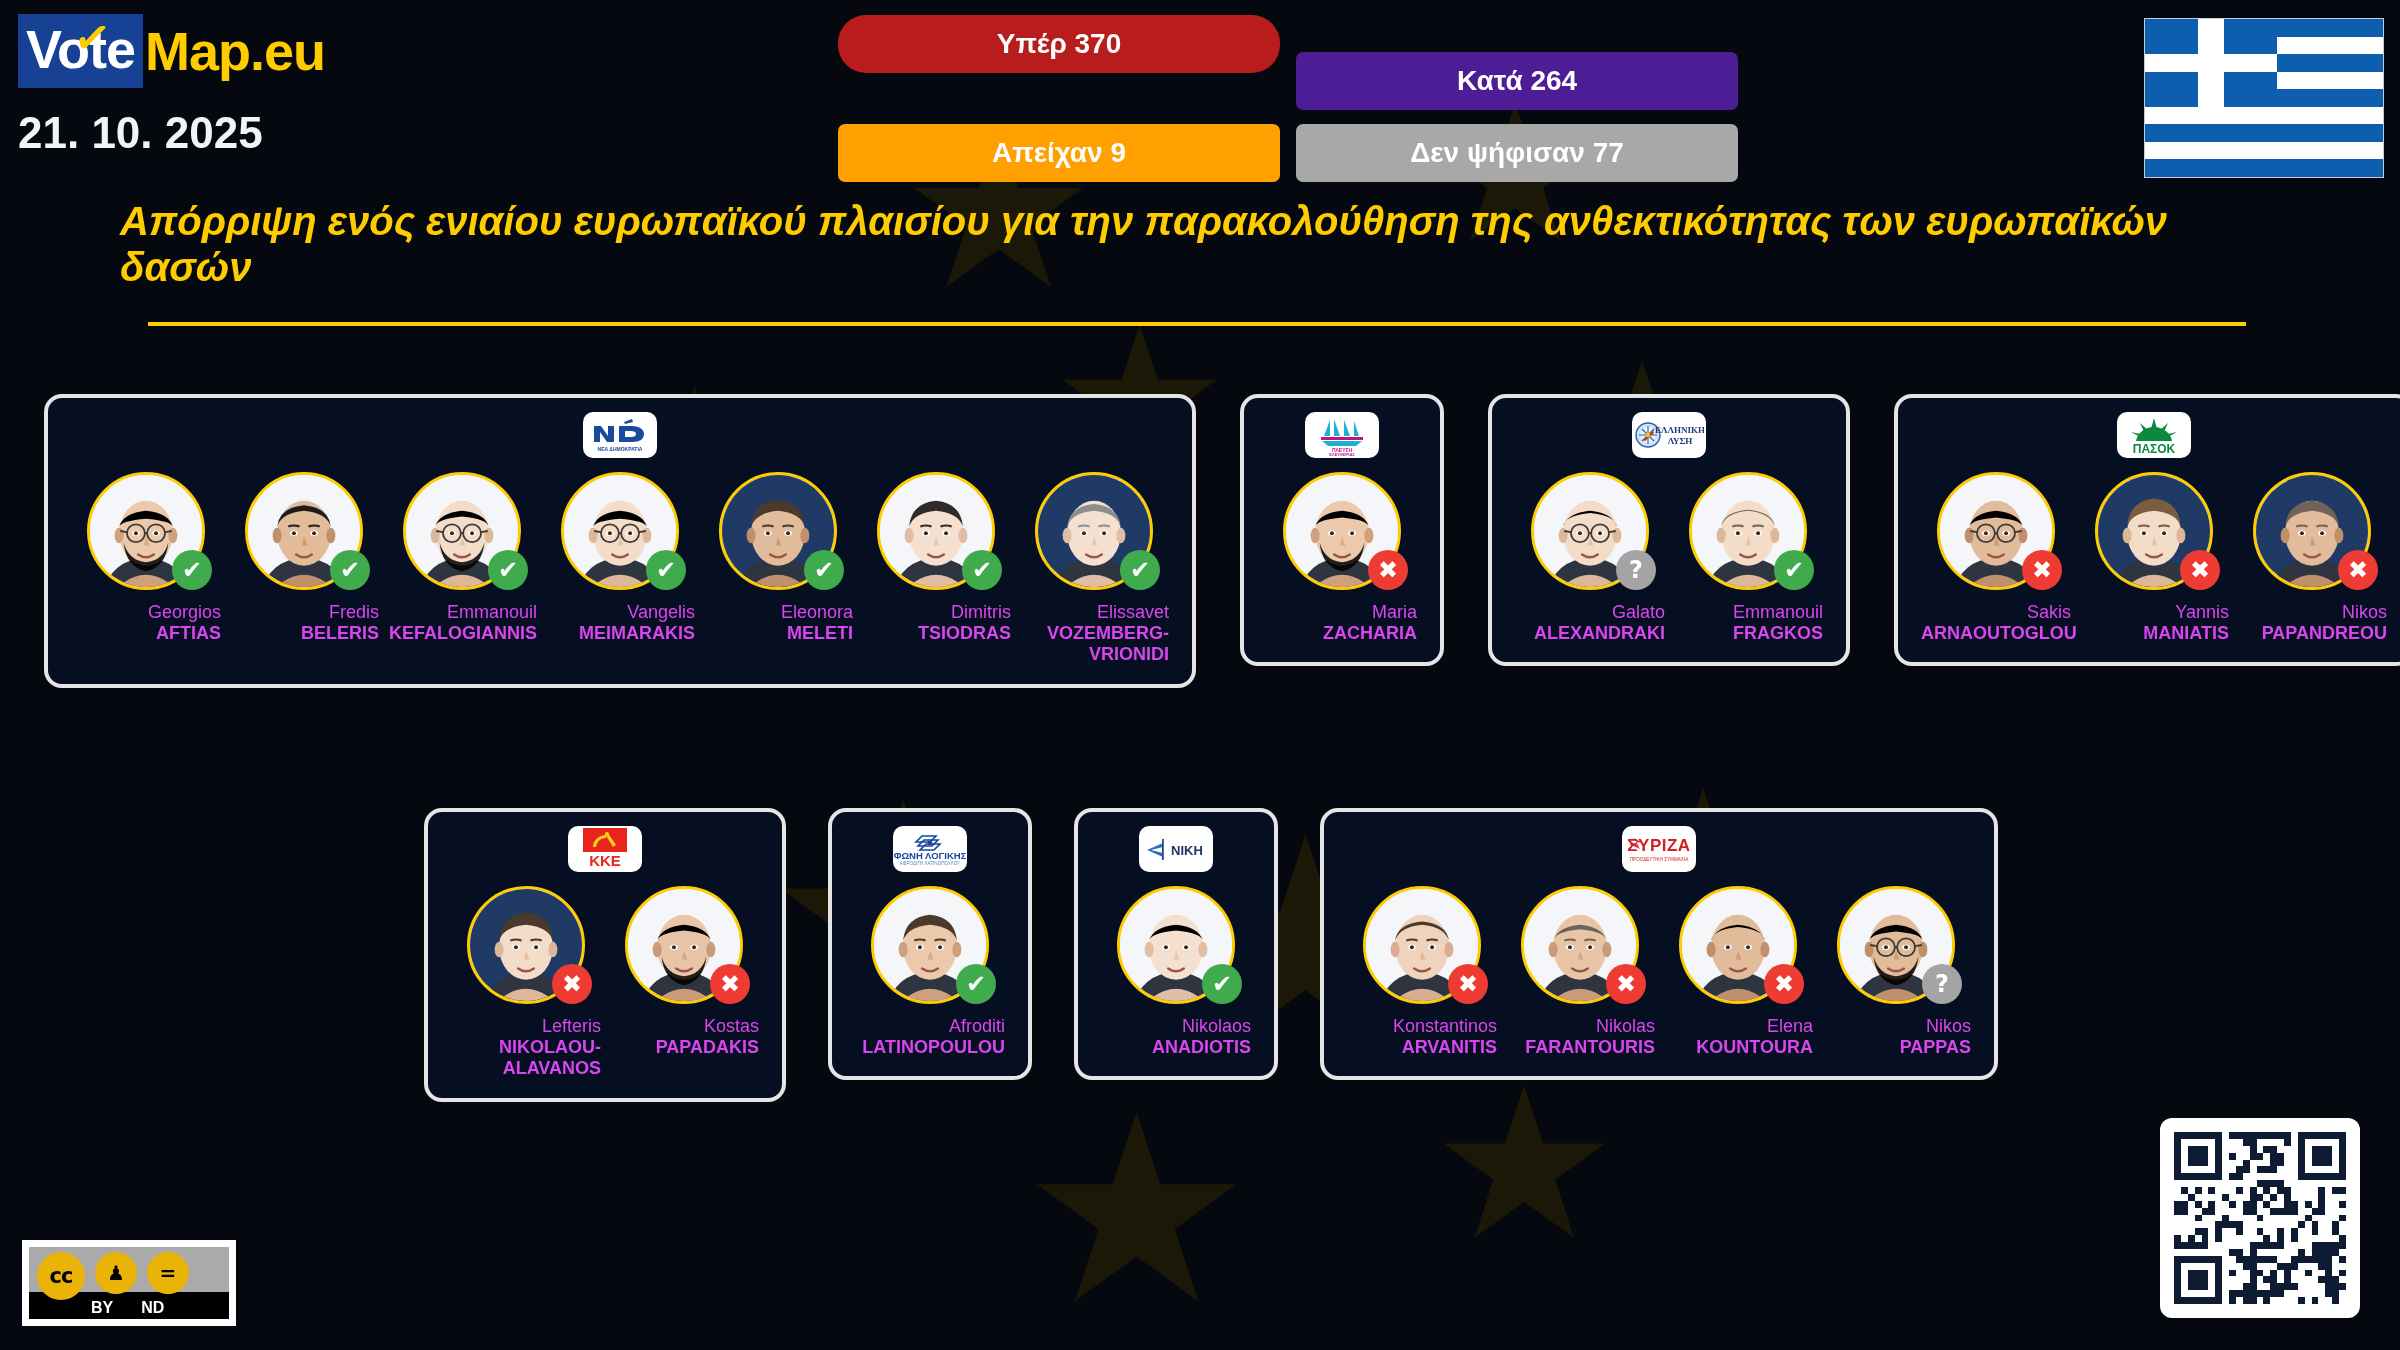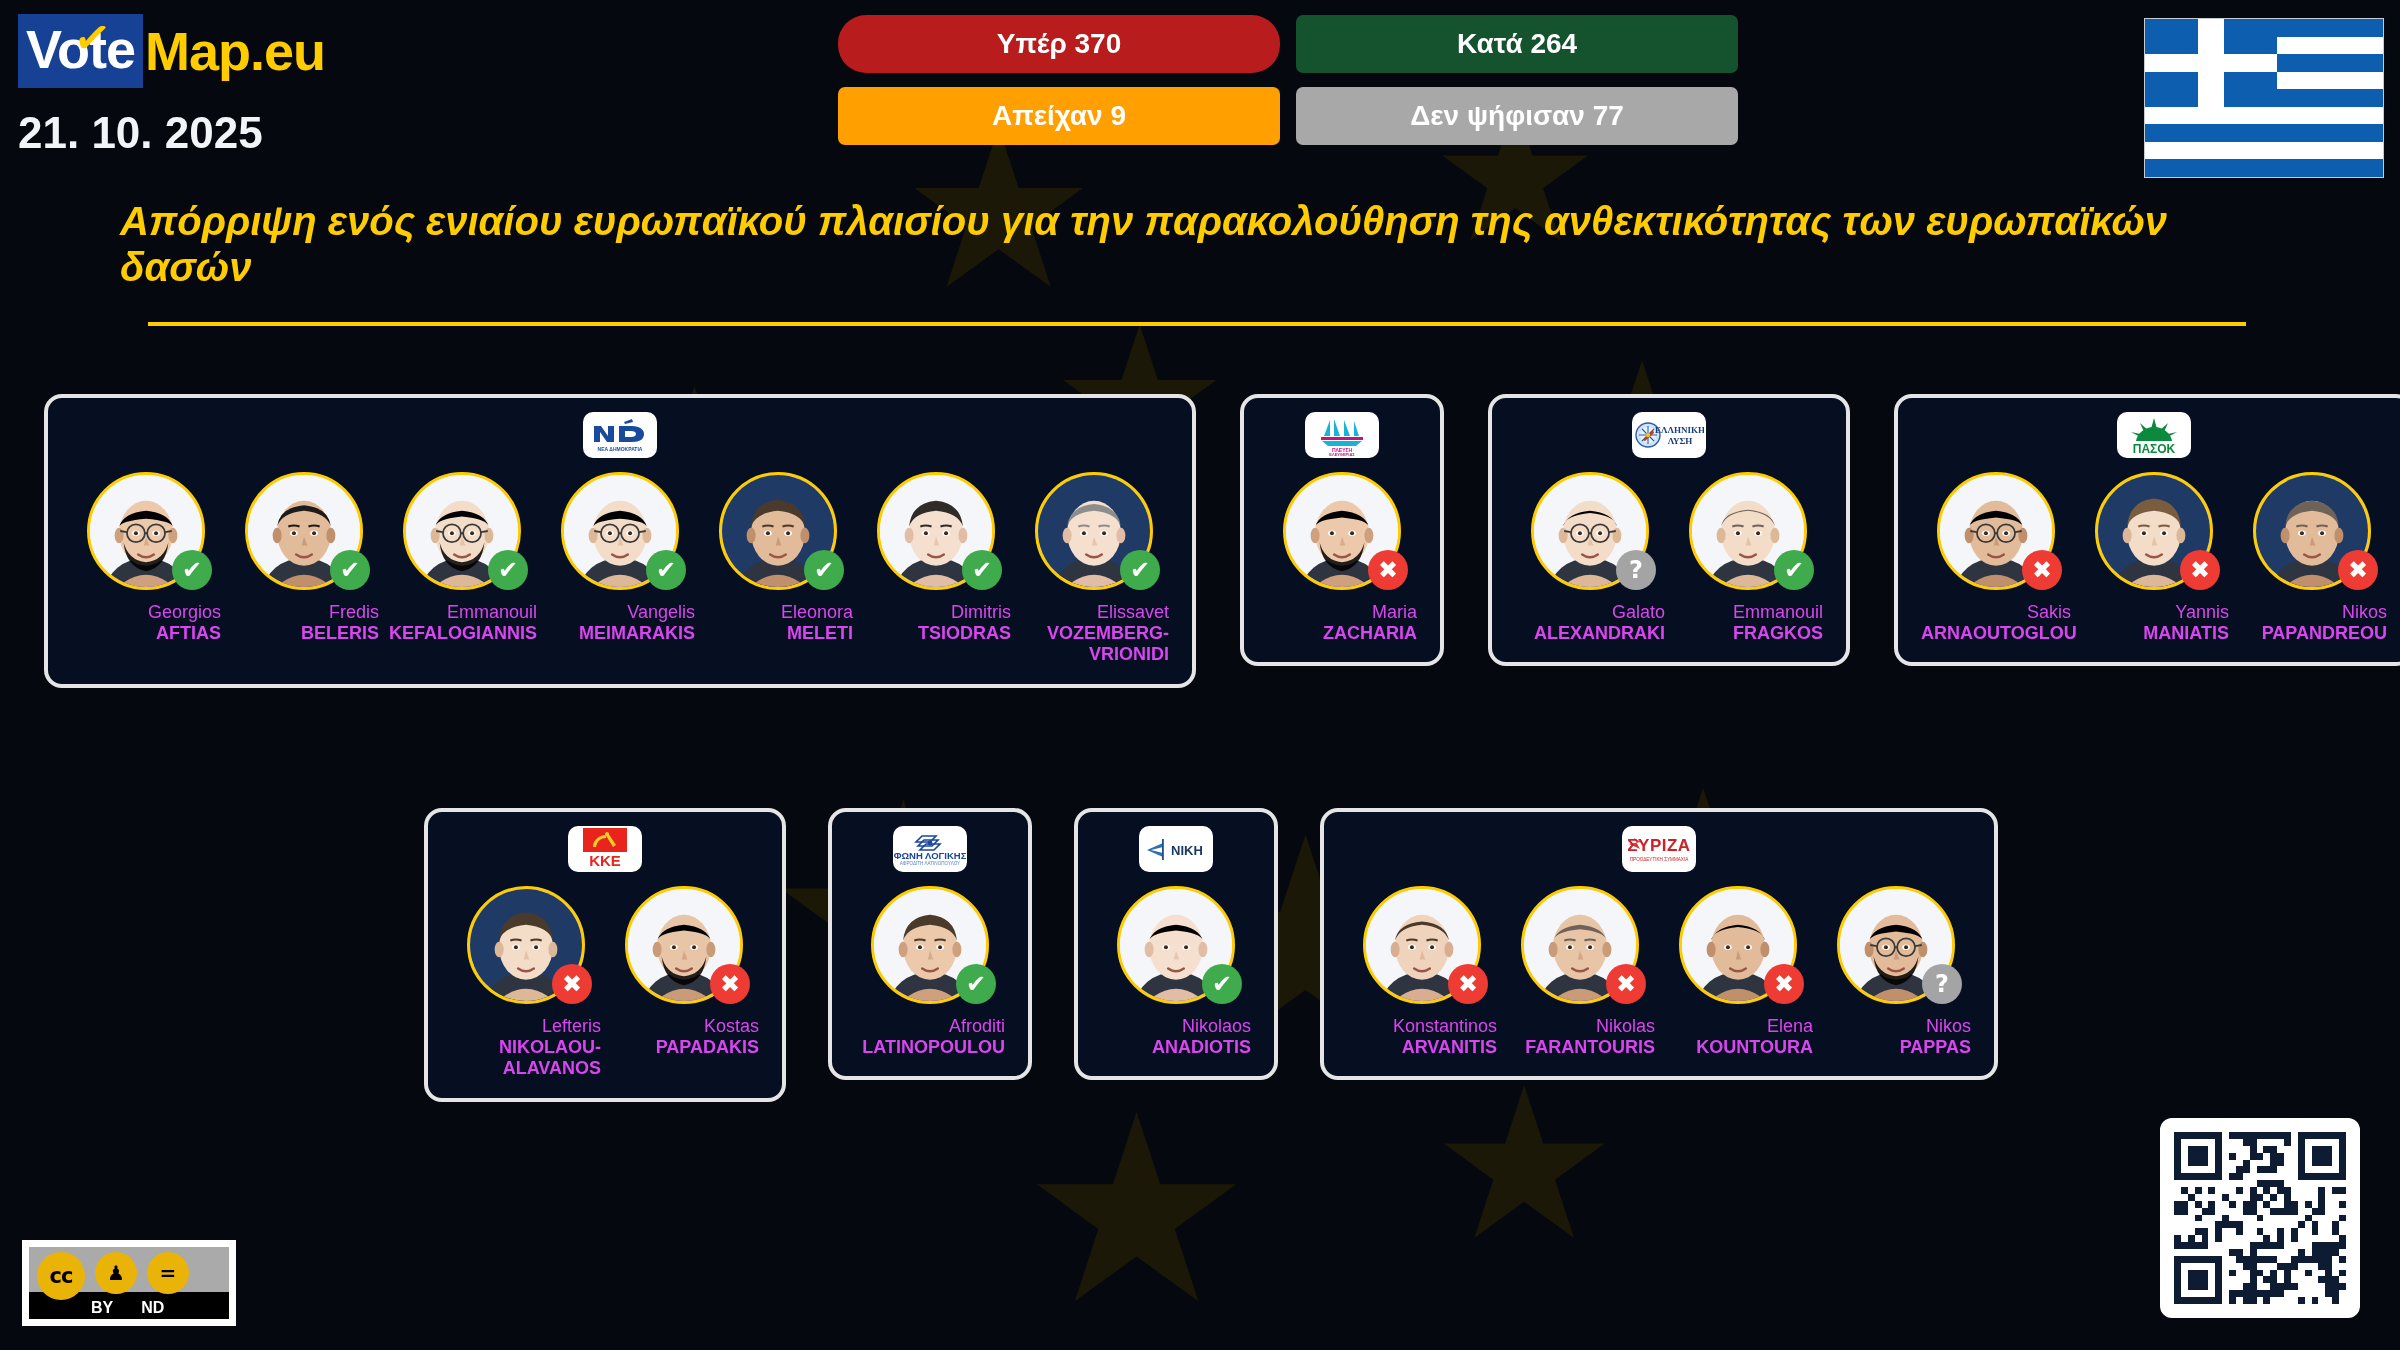--- a/index.html
+++ b/index.html
@@ -72,21 +72,21 @@
     grid-gap: 14px 16px;
     z-index: 5;
   }
   .tally {
     height: 58px;
     border-radius: 7px;
     display: flex; align-items: center; justify-content: center;
     color: #fff; font-size: 28px; font-weight: bold;
   }
   .tally.for   { background: #b91c1c; border-radius: 28px; }
-  .tally.against { background: #14532d; }
+  .tally.against { background: #4c1d95; margin-top: 37px; }
   .tally.abstain { background: #ffa000; }
   .tally.novote  { background: #a8a8a8; }
 
   
   .flag {
     position: absolute; left: 2144px; top: 18px;
     width: 240px; height: 160px;
     overflow: hidden;
     z-index: 5;
     border: 1px solid #c7ccd4;

